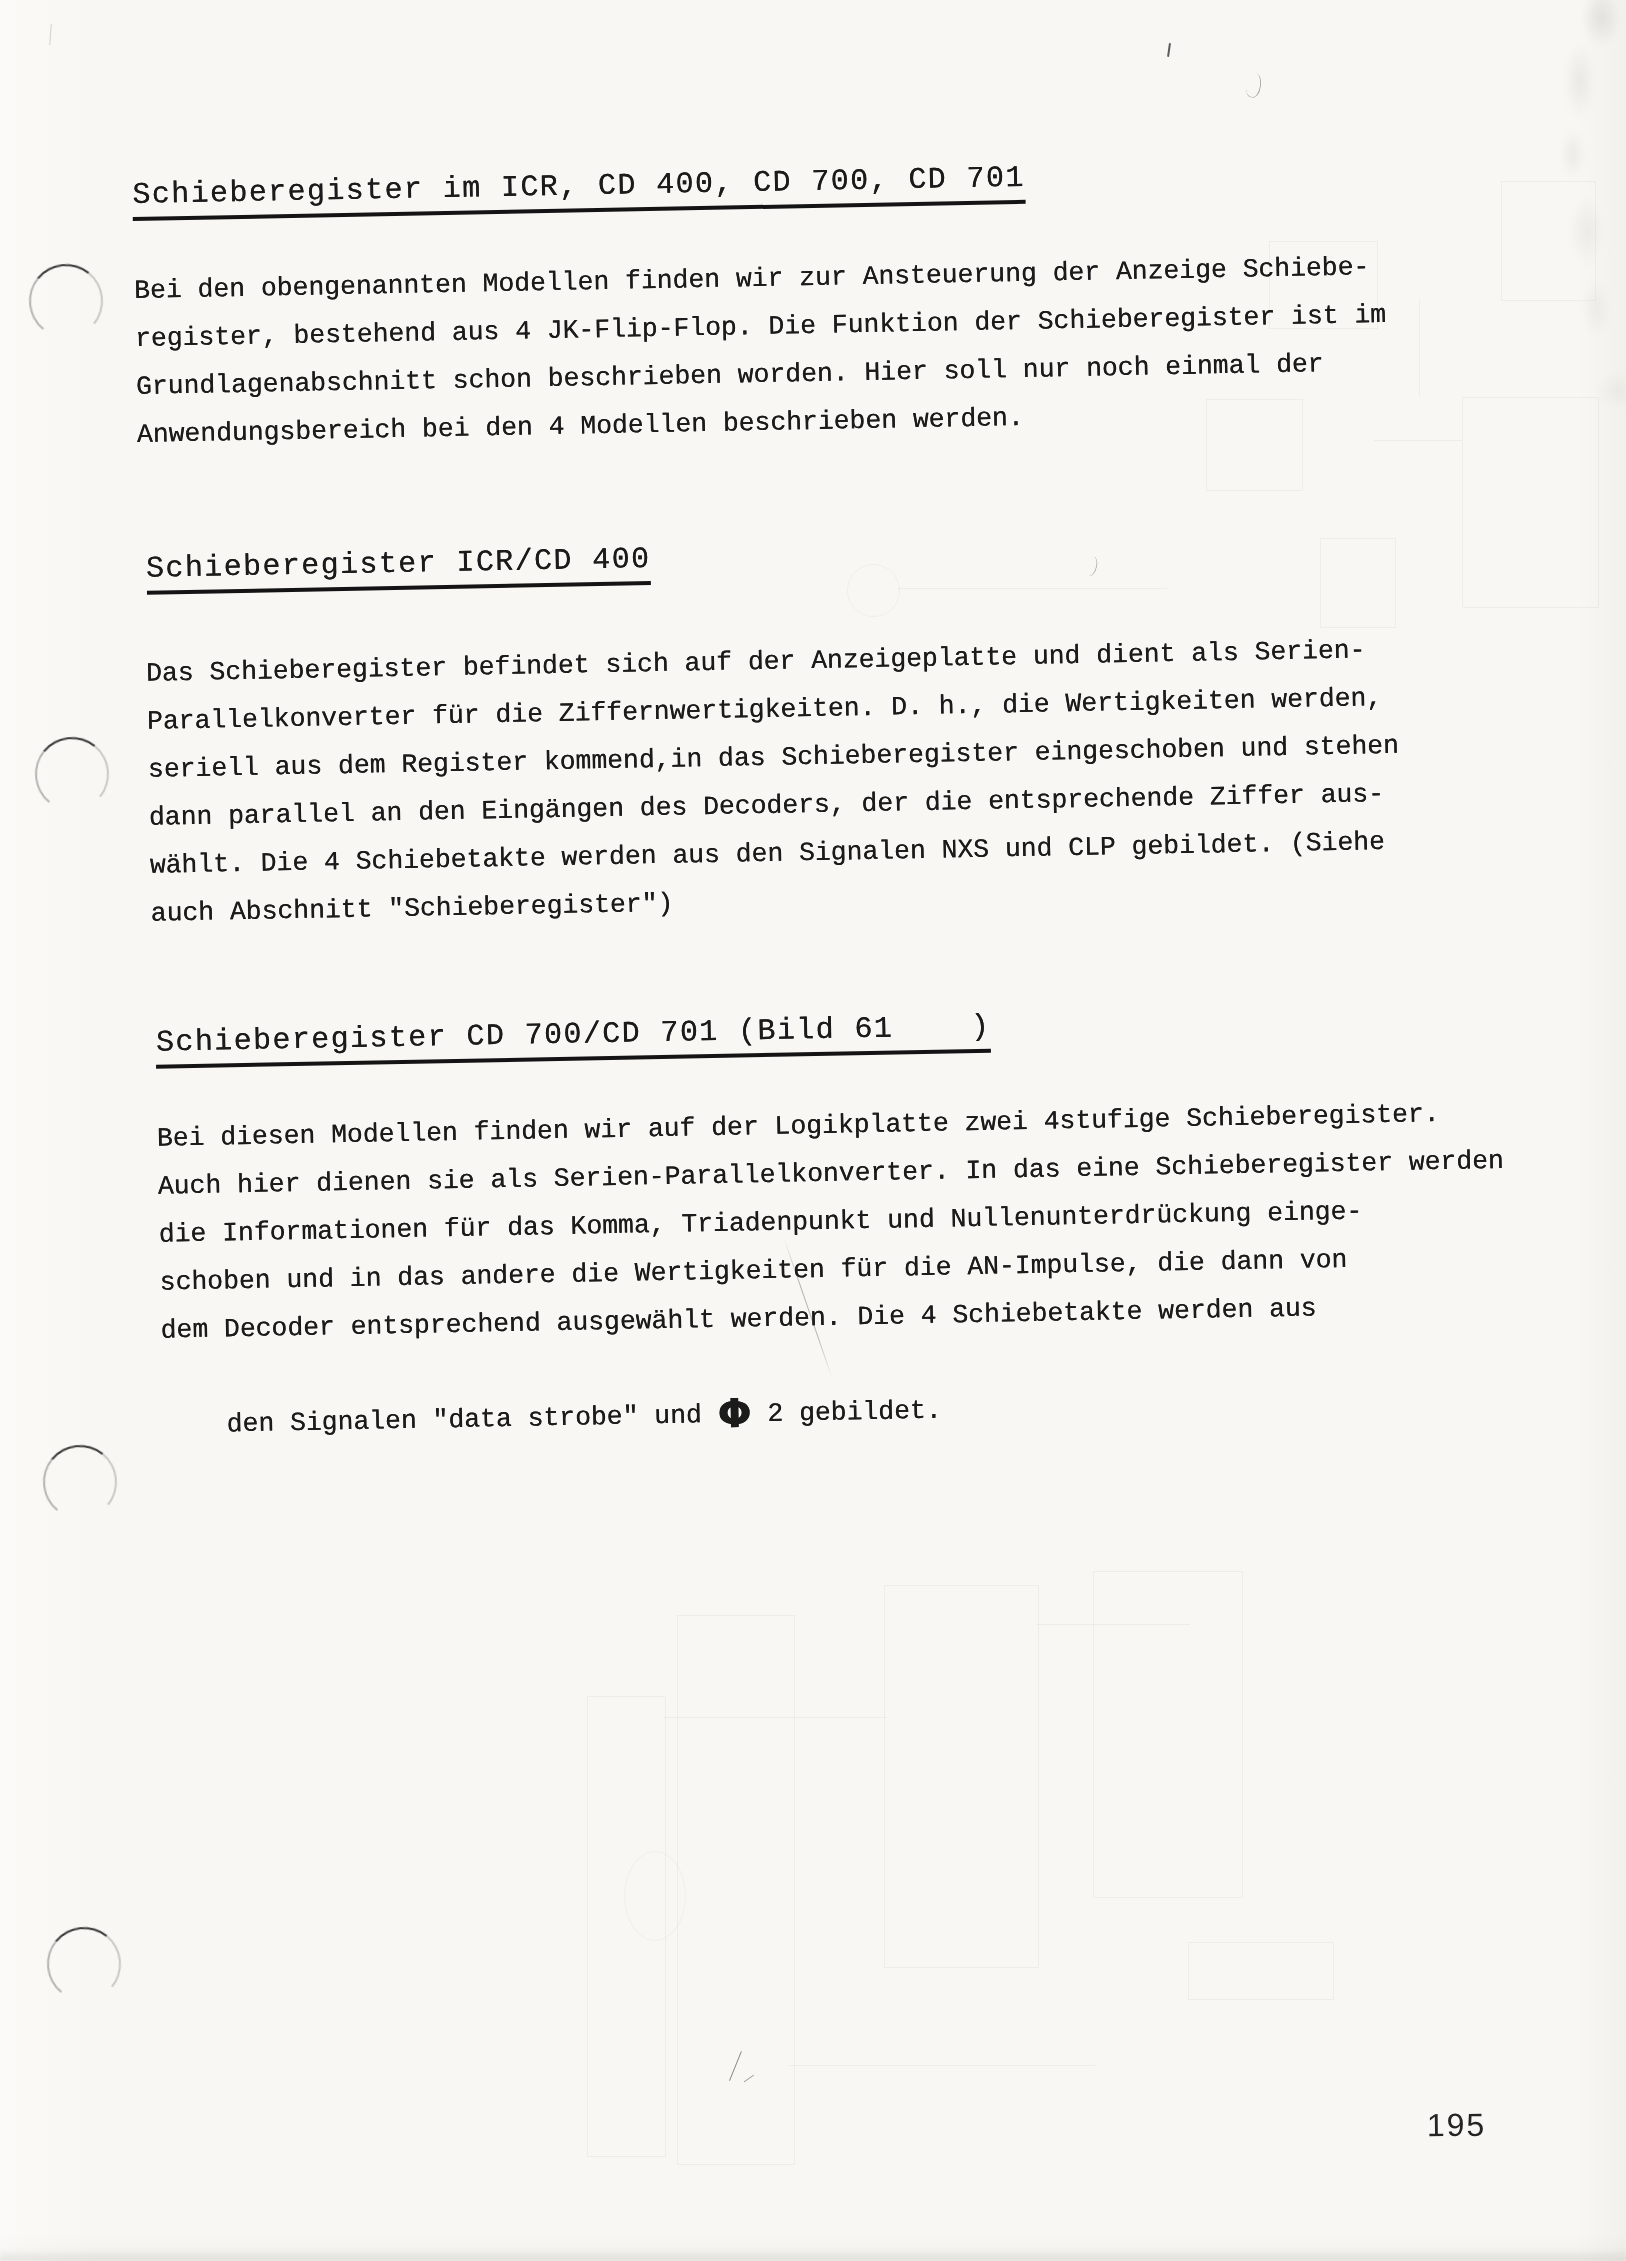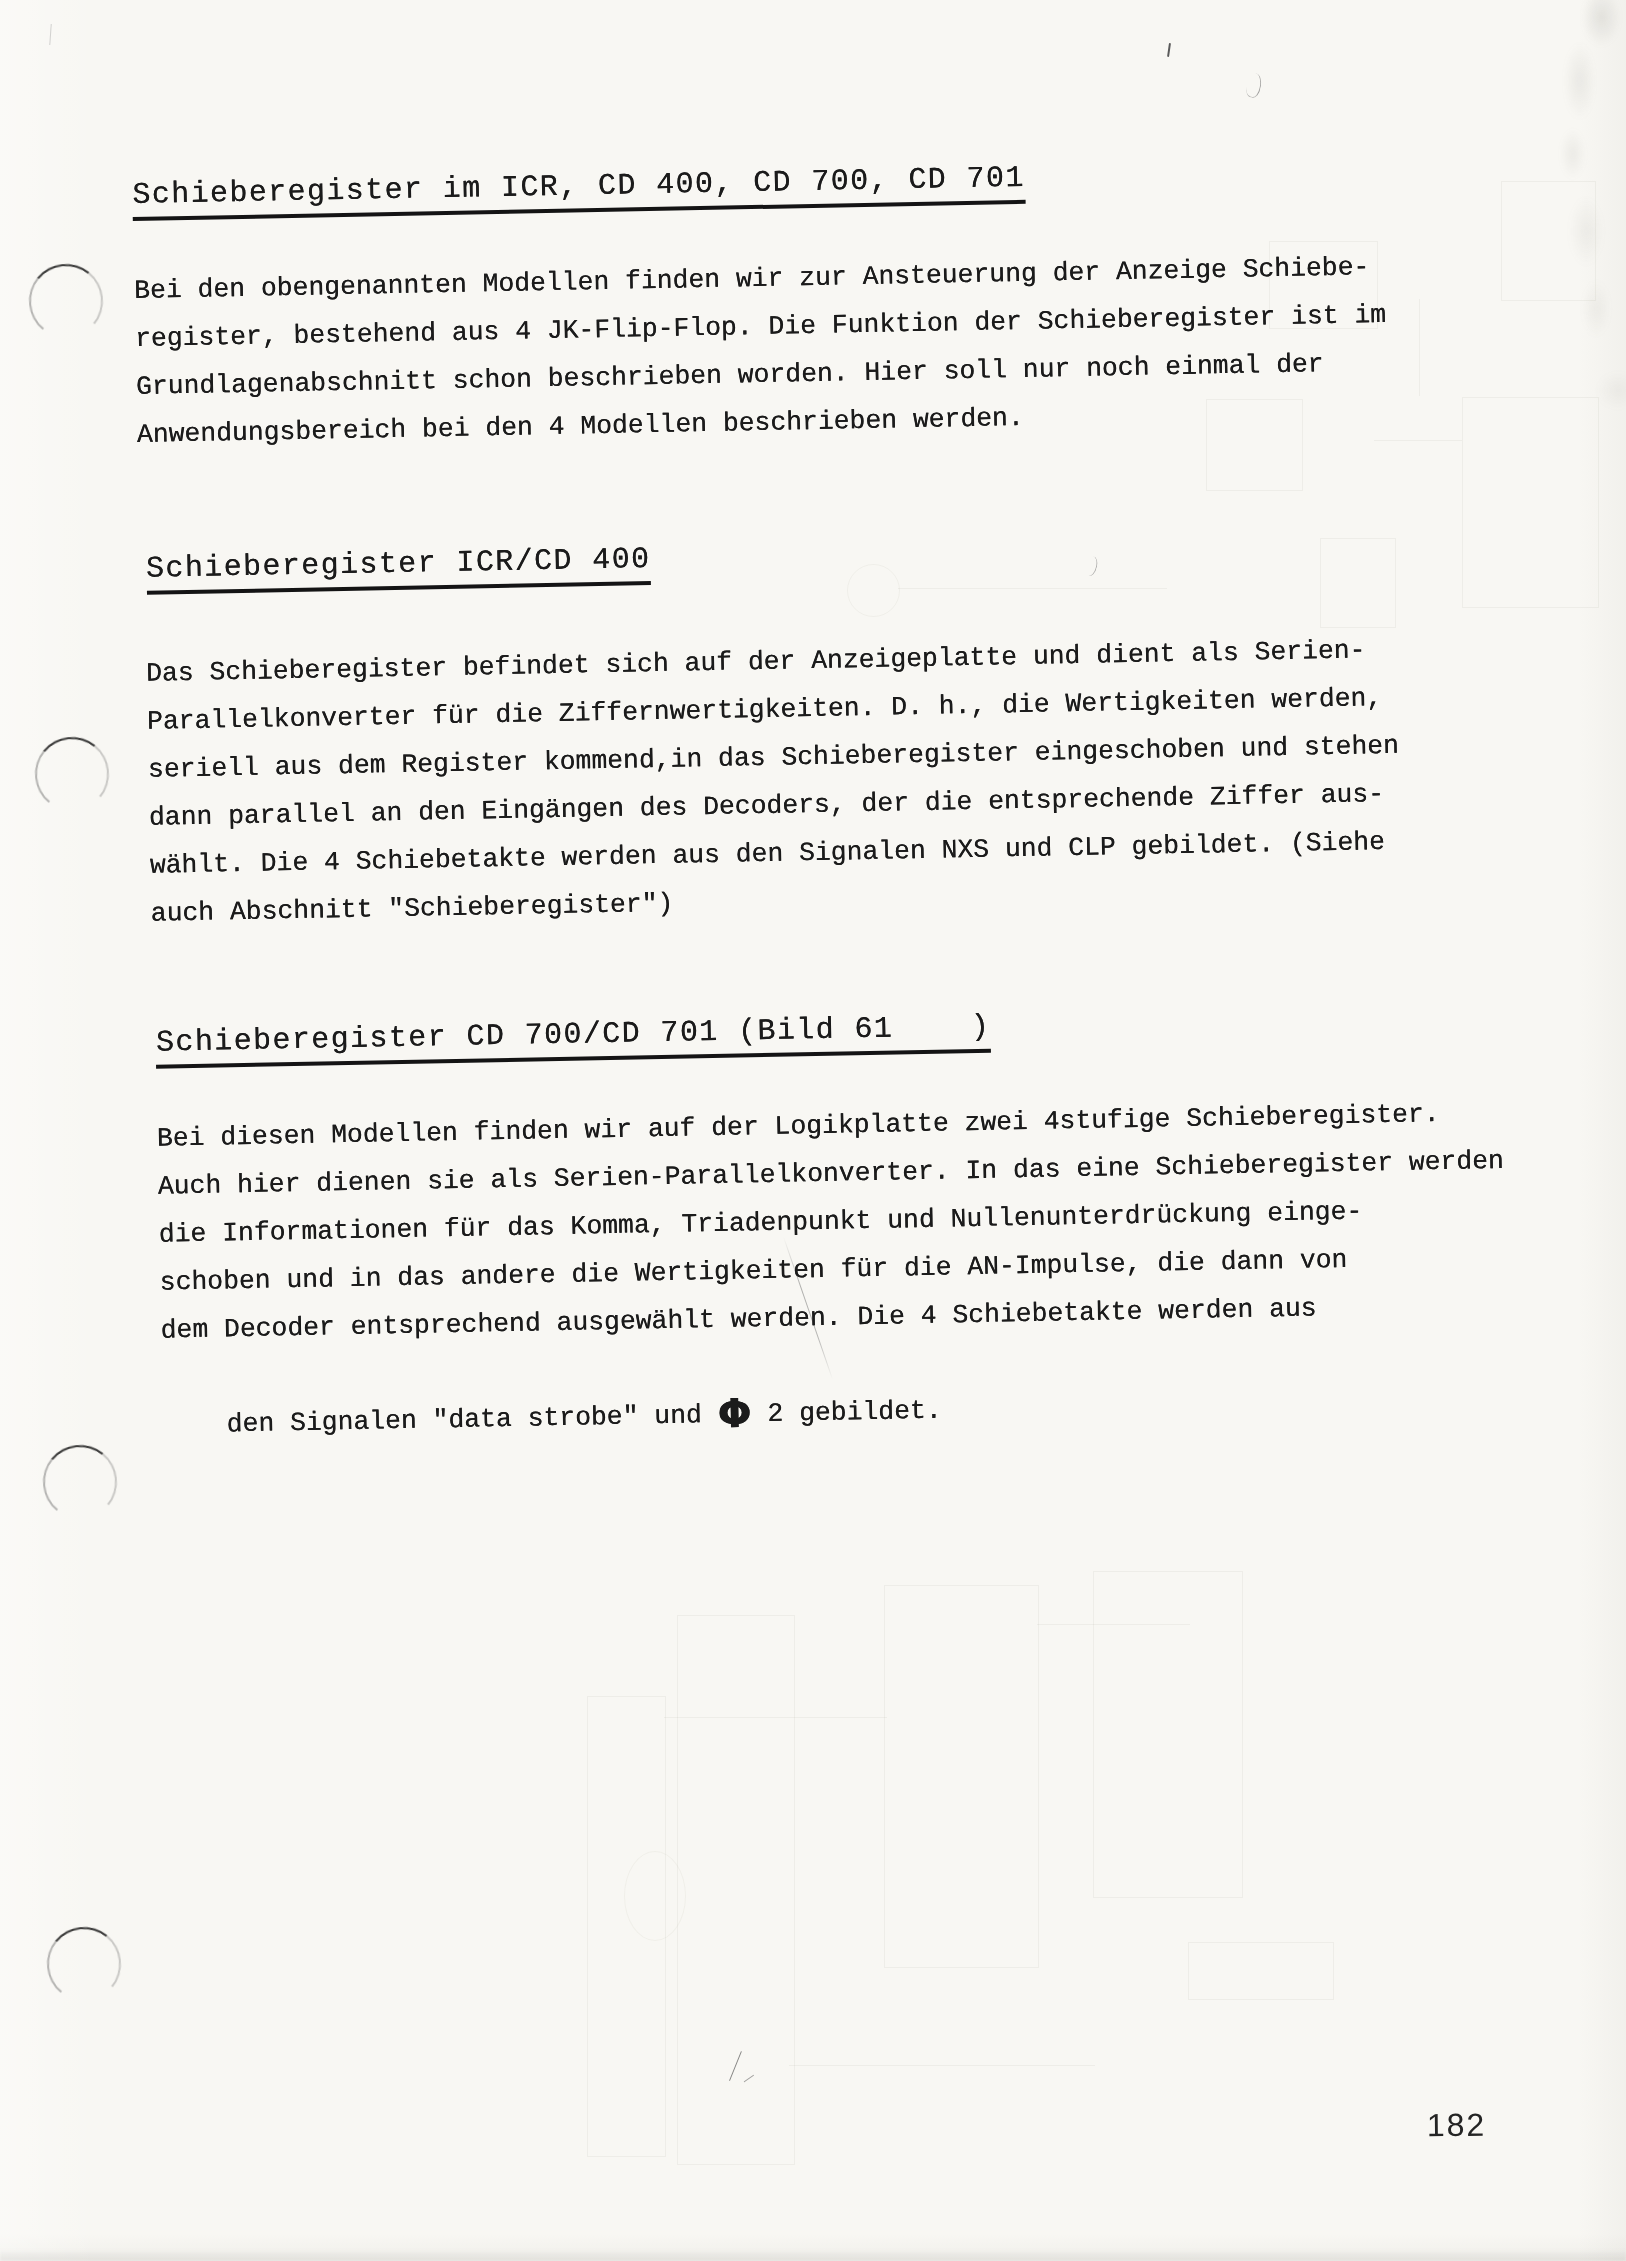--- a/index.html
+++ b/index.html
@@ -146,14 +146,14 @@
 die Informationen für das Komma, Triadenpunkt und Nullenunterdrückung einge-
 schoben und in das andere die Wertigkeiten für die AN-Impulse, die dann von
 dem Decoder entsprechend ausgewählt werden. Die 4 Schiebetakte werden aus</div>
 
   <div class="lastline" style="left:7.4px;top:1176px;">
     <span>den Signalen "data strobe" und </span><span class="phi">Φ</span><span> 2 gebildet.</span>
   </div>
 
 </div>
 
-<div class="page-number">182</div>
+<div class="page-number">195</div>
 
 
 </body></html>

